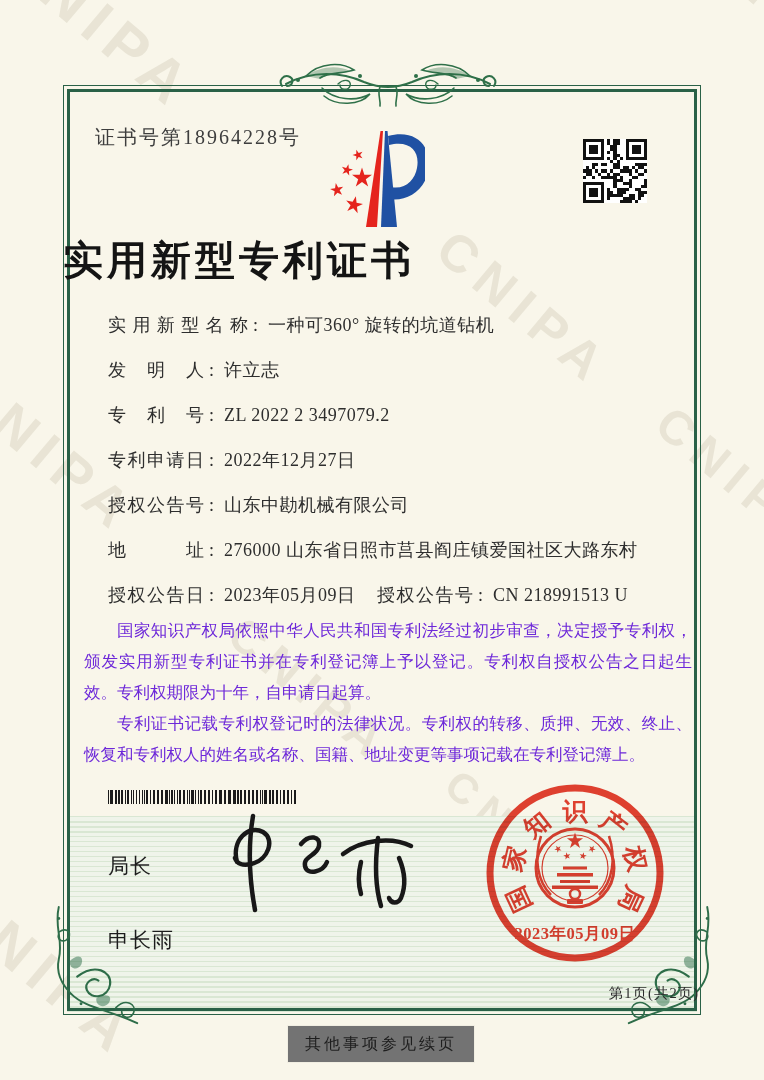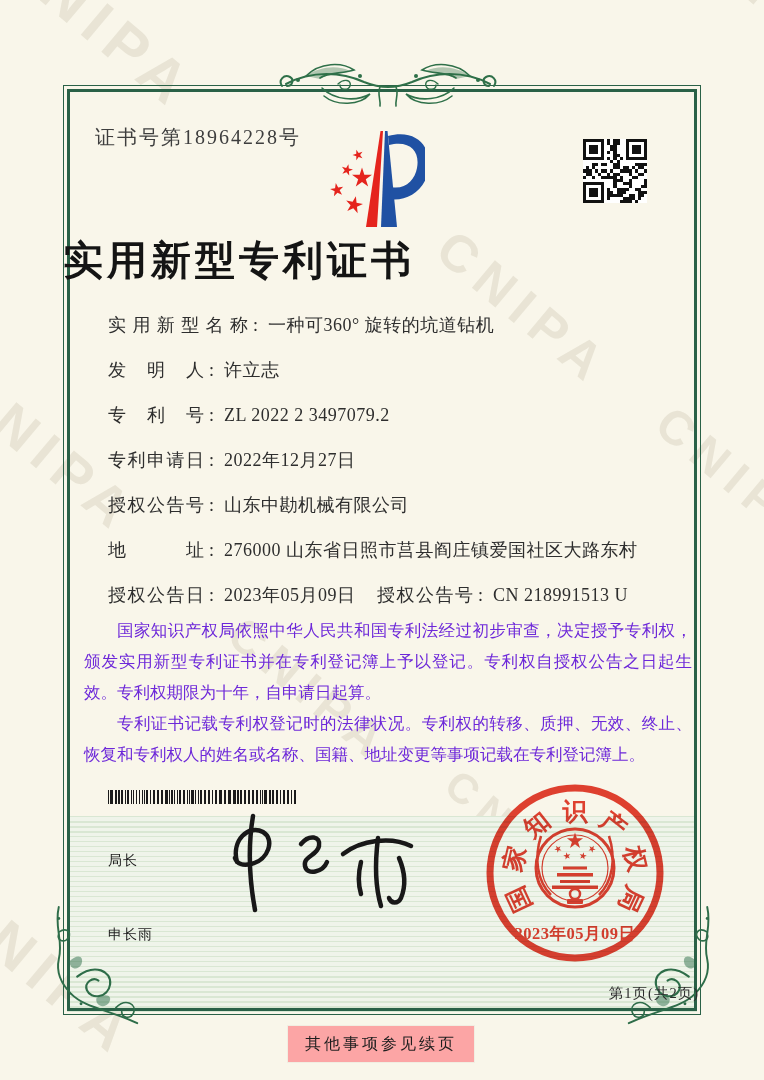--- a/index.html
+++ b/index.html
@@ -29,28 +29,28 @@
        text-justify:inter-character;}
   .row-name .lbl{width:140px;}
   .colon{margin:0 10px 0 5px;}
   .val{letter-spacing:0.5px;}
   .pair2{position:absolute;left:269px;top:0;}
   .paras{position:absolute;left:84px;top:615px;width:608px;font-size:16.5px;line-height:31px;
          color:#6d28d9;text-align:justify;}
   .paras p{margin:0;text-indent:2em;}
   .barcode{position:absolute;left:108px;top:790px;width:192px;height:14px;}
   .signer{position:absolute;left:108px;font-family:"Liberation Sans","DejaVu Sans",sans-serif;
-          font-size:14px;color:#1c1c1c;letter-spacing:1px;}
+          font-size:21px;color:#1c1c1c;letter-spacing:1px;}
   .signer.t1{top:852px;} .signer.t2{top:884px;margin-top:42px;}
   .signature{position:absolute;left:215px;top:810px;width:200px;height:105px;}
   .seal{position:absolute;left:480px;top:778px;width:190px;height:190px;
         mix-blend-mode:multiply;opacity:.93;}
   .page-note{position:absolute;left:63px;top:984px;width:636px;text-align:right;
              font-size:14.5px;color:#2c2c2c;letter-spacing:1px;}
-  .cont-box{position:absolute;left:288px;top:1026px;width:186px;height:36px;background:#fca5a5;
+  .cont-box{position:absolute;left:288px;top:1026px;width:186px;height:36px;background:#737373;
             box-shadow:0 0 0 1px rgba(0,0,0,0.03);text-align:center;line-height:36px;
             font-size:16px;letter-spacing:3px;color:#1e1e1e;}
   .flourish{position:absolute;width:92px;height:126px;color:#2e6d49;}
   .fl-bl{left:52px;top:903px;}
   .fl-br{left:622px;top:903px;transform:scaleX(-1);}
   .ornament{position:absolute;left:276px;top:60px;width:224px;height:50px;color:#2f7049;}
   svg{display:block;}
 </style>
 </head>
 <body>

